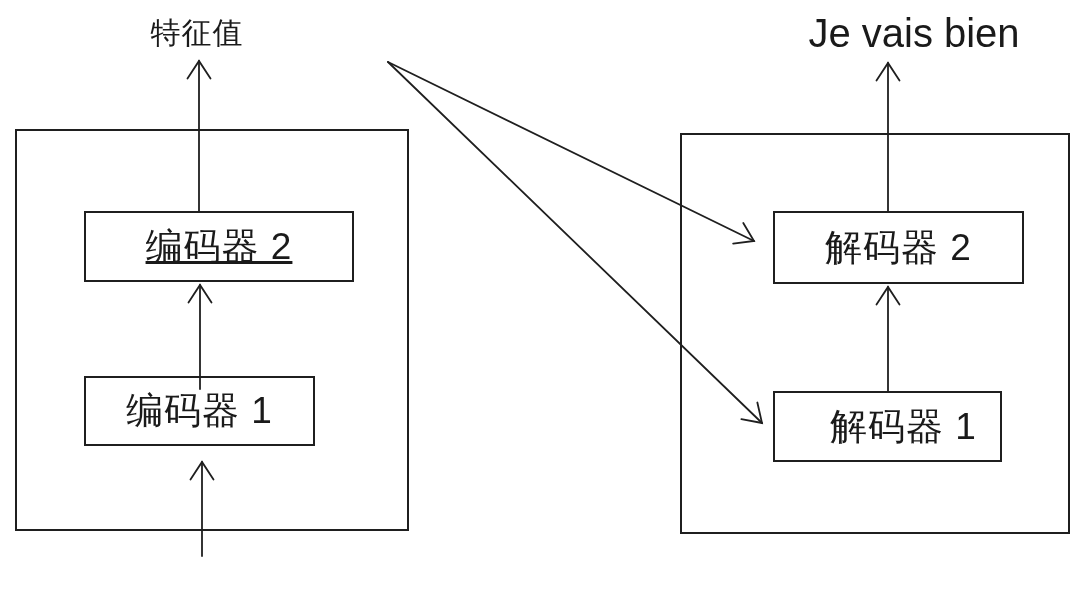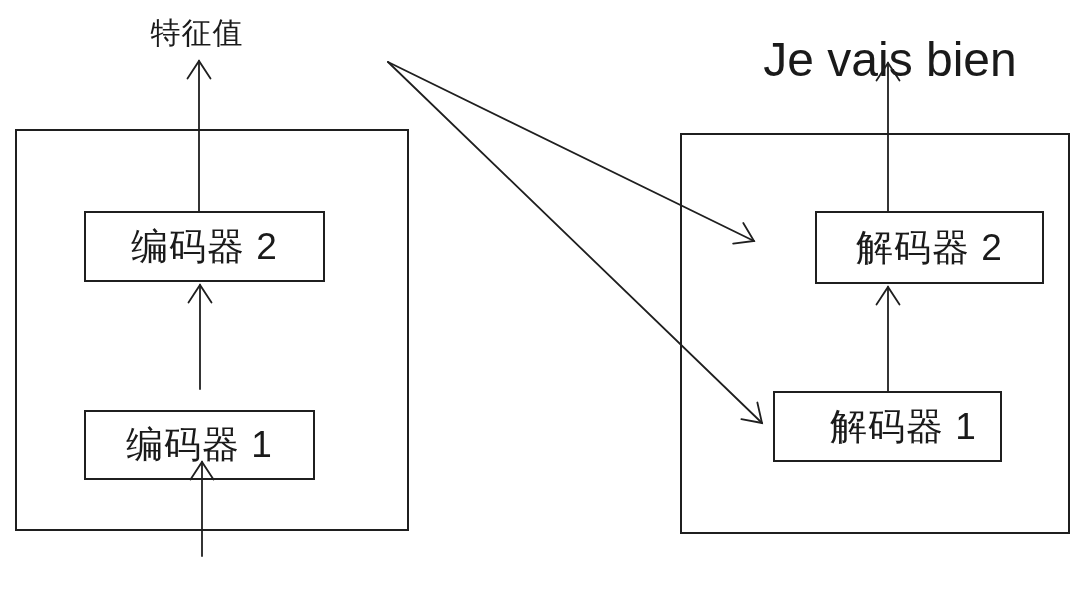--- a/index.html
+++ b/index.html
@@ -30,32 +30,32 @@
     border: 2px solid #1f1f1f;
     background: #ffffff;
     box-sizing: border-box;
     display: flex;
     align-items: center;
     justify-content: center;
     font-size: 37px;
     letter-spacing: 1px;
     white-space: nowrap;
   }
-  #encoder-2 { left: 84px;  top: 211px; width: 241px; height: 71px; }
-  #encoder-1 { left: 84px;  top: 410px; width: 231px; height: 70px; }
-  #decoder-2 { left: 815px; top: 211px; width: 229px; height: 73px; text-align: center; }
+  #encoder-2 { left: 84px;  top: 211px; width: 270px; height: 71px; text-decoration: underline; }
+  #encoder-1 { left: 84px;  top: 376px; width: 231px; height: 70px; }
+  #decoder-2 { left: 773px; top: 211px; width: 251px; height: 73px; text-align: center; }
   #decoder-1 { left: 773px; top: 391px; width: 229px; height: 71px; padding-left: 32px; }
 
   .float-label {
     position: absolute;
     transform: translate(-50%, -50%);
     white-space: nowrap;
   }
   #feature-label { left: 197px; top: 33px;  font-size: 30px; letter-spacing: 1px; text-align: right; }
-  #target-label  { left: 890px; top: 33px;  font-size: 48px; margin-top: 26px; }
+  #target-label  { left: 914px; top: 33px;  font-size: 40px; }
   #source-label  { left: 202px; top: 582px; font-size: 40px; }
 
   #arrow-layer {
     position: absolute;
     left: 0; top: 0;
     width: 1080px;
     height: 609px;
     pointer-events: none;
     z-index: 5;
   }

